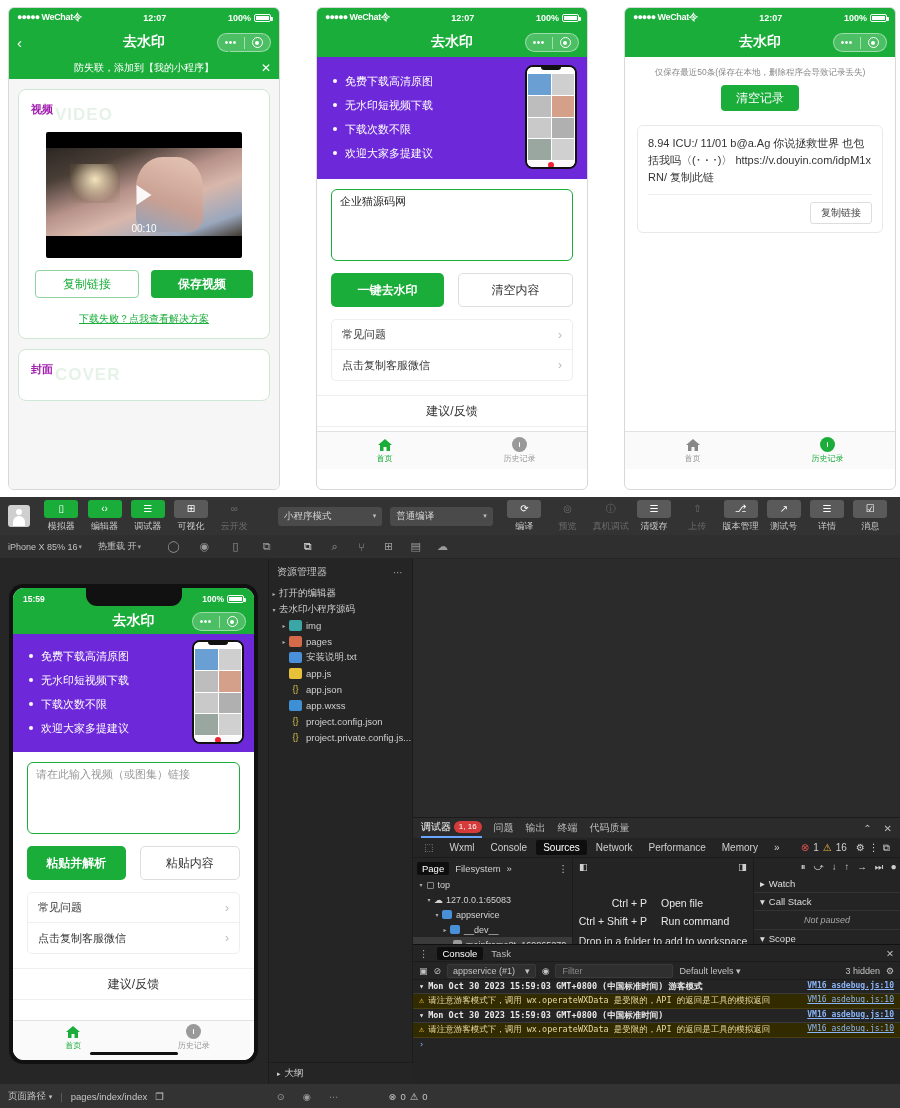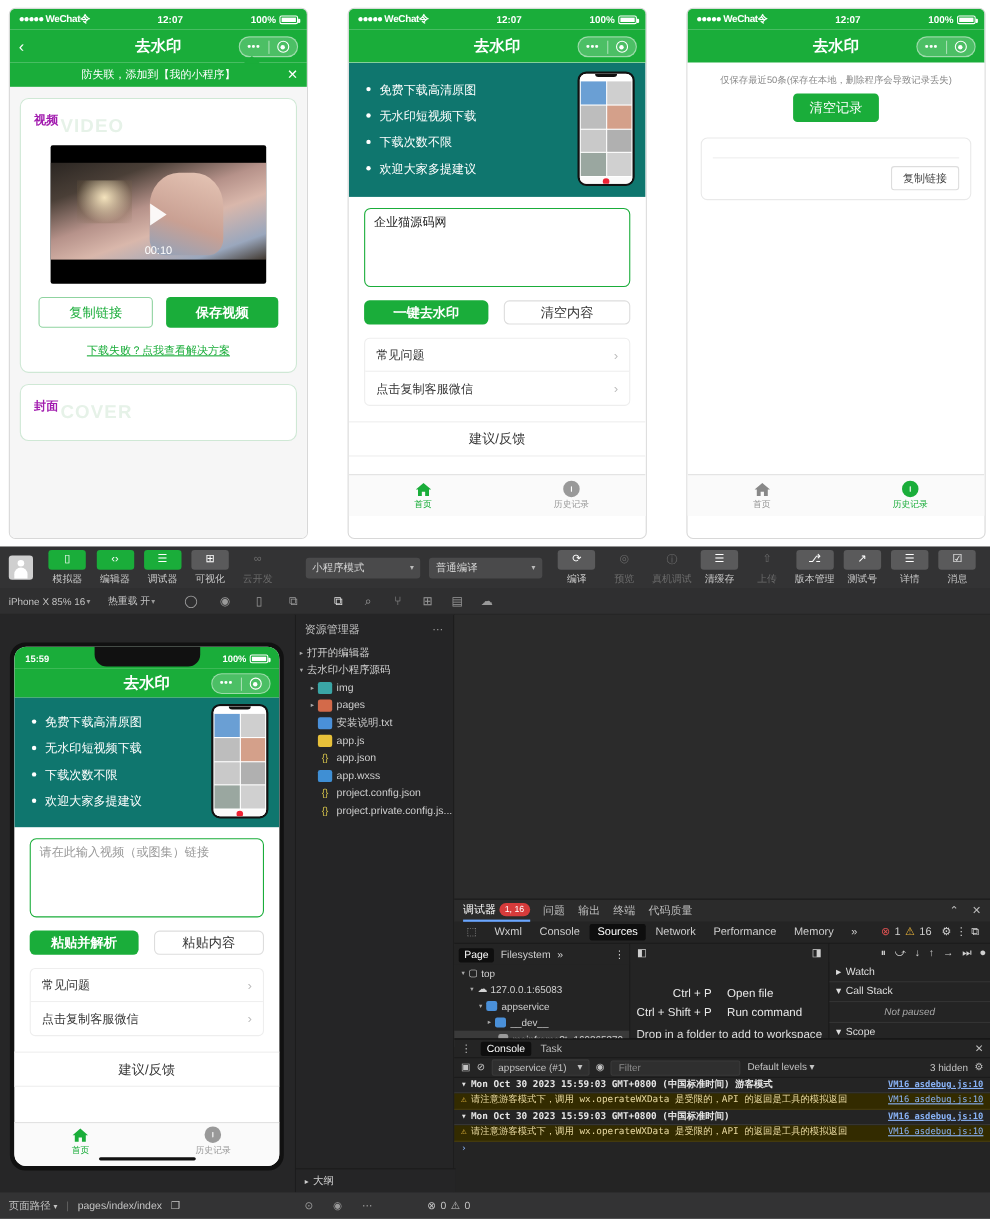--- a/index.html
+++ b/index.html
@@ -78,39 +78,39 @@
   .btn-row { display:flex; gap:12px; margin:12px 6px 0; }
   .btn { flex:1; height:28px; border-radius:4px; display:flex; align-items:center; justify-content:center; font-size:12px; }
   .btn-o { border:1px solid #8fd3a0; color:#1aad3a; background:#fff; }
   .btn-g { background:#1aad3a; color:#fff; font-weight:bold;}
   .help-link { text-align:center; margin-top:14px; font-size:10px; color:#1aad3a; text-decoration:underline; }
 
   
   .cover-card { margin:8px 9px 0; background:#fff; border:1px solid #cfe8d5; border-radius:8px; padding:10px; height:52px; overflow:hidden;}
 
   
-  .promo { background:#0f766e; padding:10px 10px 12px; display:flex; align-items:center; gap:6px; height:122px;}
+  .promo { background:#6d28d9; padding:10px 10px 12px; display:flex; align-items:center; gap:6px; height:122px;}
   .promo ul { list-style:none; flex:1; padding-left:6px;}
   .promo li { color:#fff; font-size:11px; margin:9px 0; position:relative; padding-left:12px;}
   .promo li::before { content:""; position:absolute; left:0; top:5px; width:4px;height:4px;background:#fff;border-radius:50%;}
   .promo-phone { width:52px; height:104px; background:#fff; border:2px solid #111; border-radius:8px; position:relative; overflow:hidden; }
   .pp-top { height:6px; background:#fff; position:relative;}
   .pp-top::after{content:"";position:absolute;left:30%;right:30%;top:0;height:3px;background:#111;border-radius:0 0 3px 3px;}
   .pp-grid { display:grid; grid-template-columns:1fr 1fr; gap:1px; padding:1px; height:88px; }
   .pp-cell { background:#ddd; }
   .pp-bar { height:7px; background:#fafafa; display:flex; align-items:center; justify-content:center;}
   .pp-bar i { width:6px;height:6px;background:#e23;border-radius:50%; display:block;}
 
   .ta-wrap { padding:10px 14px 0; }
   .textarea {
     border:1px solid #1aad3a; border-radius:6px; height:72px; padding:4px 8px; font-size:11px; color:#222; background:#fff;
   }
   .textarea.placeholder { color:#999; }
   .act-row { display:flex; gap:14px; padding:12px 14px 0;}
-  .act-btn { flex:1; height:22px; border-radius:5px; display:flex;align-items:center;justify-content:center;font-size:12px;}
+  .act-btn { flex:1; height:34px; border-radius:5px; display:flex;align-items:center;justify-content:center;font-size:12px;}
 
   .list-card { margin:12px 14px 0; background:#fff; border:1px solid #eee; border-radius:5px; }
   .list-row { height:30px; display:flex; align-items:center; padding:0 10px; font-size:11px; color:#333; border-bottom:1px solid #efefef;}
   .list-row:last-child { border-bottom:none; }
   .list-row .arr { margin-left:auto; color:#bbb; font-size:12px;}
 
   .feedback { margin-top:14px; border-top:1px solid #eee; border-bottom:1px solid #eee;
      height:32px; display:flex;align-items:center;justify-content:center;font-size:12px;color:#333;background:#fff;}
 
   .tabbar { position:absolute; left:0; right:0; bottom:0; height:38px; background:#fafafa;
@@ -381,20 +381,21 @@
             <span class="tgt-ring">
               <i></i>
             </span>
           </div>
       </div>
     </div>
     <div class="p-body" style="background:#fff">
       <div class="hist-note">仅保存最近50条(保存在本地，删除程序会导致记录丢失)</div>
       <div class="clear-btn">清空记录</div>
       <div class="hist-card">
+        <div class="hist-text">8.94 ICU:/ 11/01 b@a.Ag 你说拯救世界 也包括我吗〈(･・･)〉 https://v.douyin.com/idpM1xRN/ 复制此链</div>
         <div class="hist-sep"></div>
         <div class="hist-foot">
           <div class="copy-btn">复制链接</div>
         </div>
       </div>
       <div class="tabbar">
         <div class="tab off">
           <span class="ico-home">
               <svg width="16" height="14" viewBox="0 0 16 14">
                 <path d="M8 1 L15 7 L13 7 L13 13 L9.5 13 L9.5 9 L6.5 9 L6.5 13 L3 13 L3 7 L1 7 Z" fill="#888"></path>

